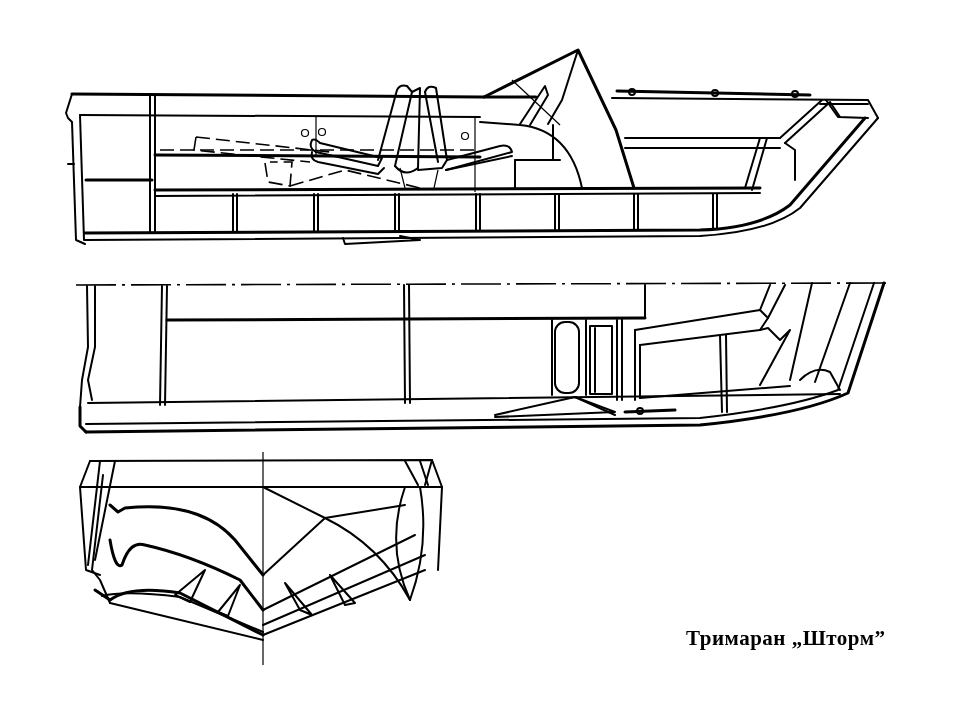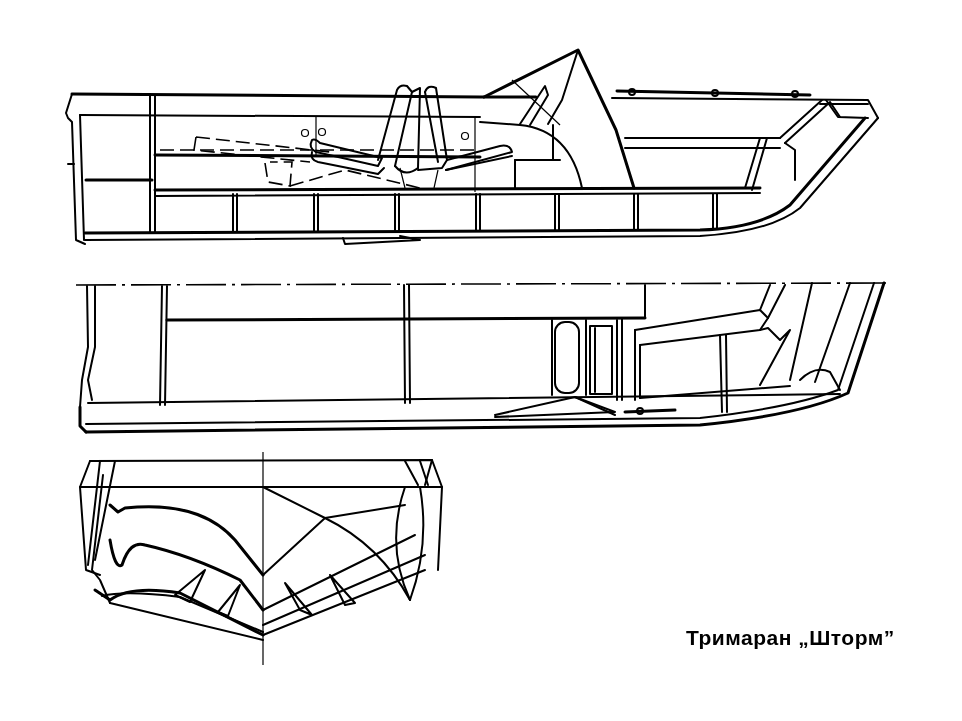--- a/index.html
+++ b/index.html
@@ -5,21 +5,21 @@
   html, body { margin: 0; padding: 0; background: #ffffff; }
   body { width: 962px; height: 721px; position: relative; overflow: hidden; }
   svg { position: absolute; left: 0; top: 0; }
   .ln { fill: none; stroke: #000; stroke-width: 2; stroke-linejoin: round; stroke-linecap: round; }
   .thk { fill: none; stroke: #000; stroke-width: 3; stroke-linejoin: round; stroke-linecap: round; }
   .thn { fill: none; stroke: #000; stroke-width: 1.2; }
   .dash { fill: none; stroke: #000; stroke-width: 1.6; stroke-dasharray: 14 6; }
   .dashdot { fill: none; stroke: #000; stroke-width: 1.6; stroke-dasharray: 40 6 3 6; }
   .caption {
     position: absolute; left: 686px; top: 626px;
-    font-family: Liberation Sans, sans-serif;
+    font-family: Liberation Serif, serif;
     font-size: 21px; font-weight: bold; color: #000; letter-spacing: 0.5px;
   }
 </style>
 </head>
 <body>
 
 <svg width="962" height="721" viewBox="0 0 962 721" xmlns="http://www.w3.org/2000/svg">
 
   <g>
 

